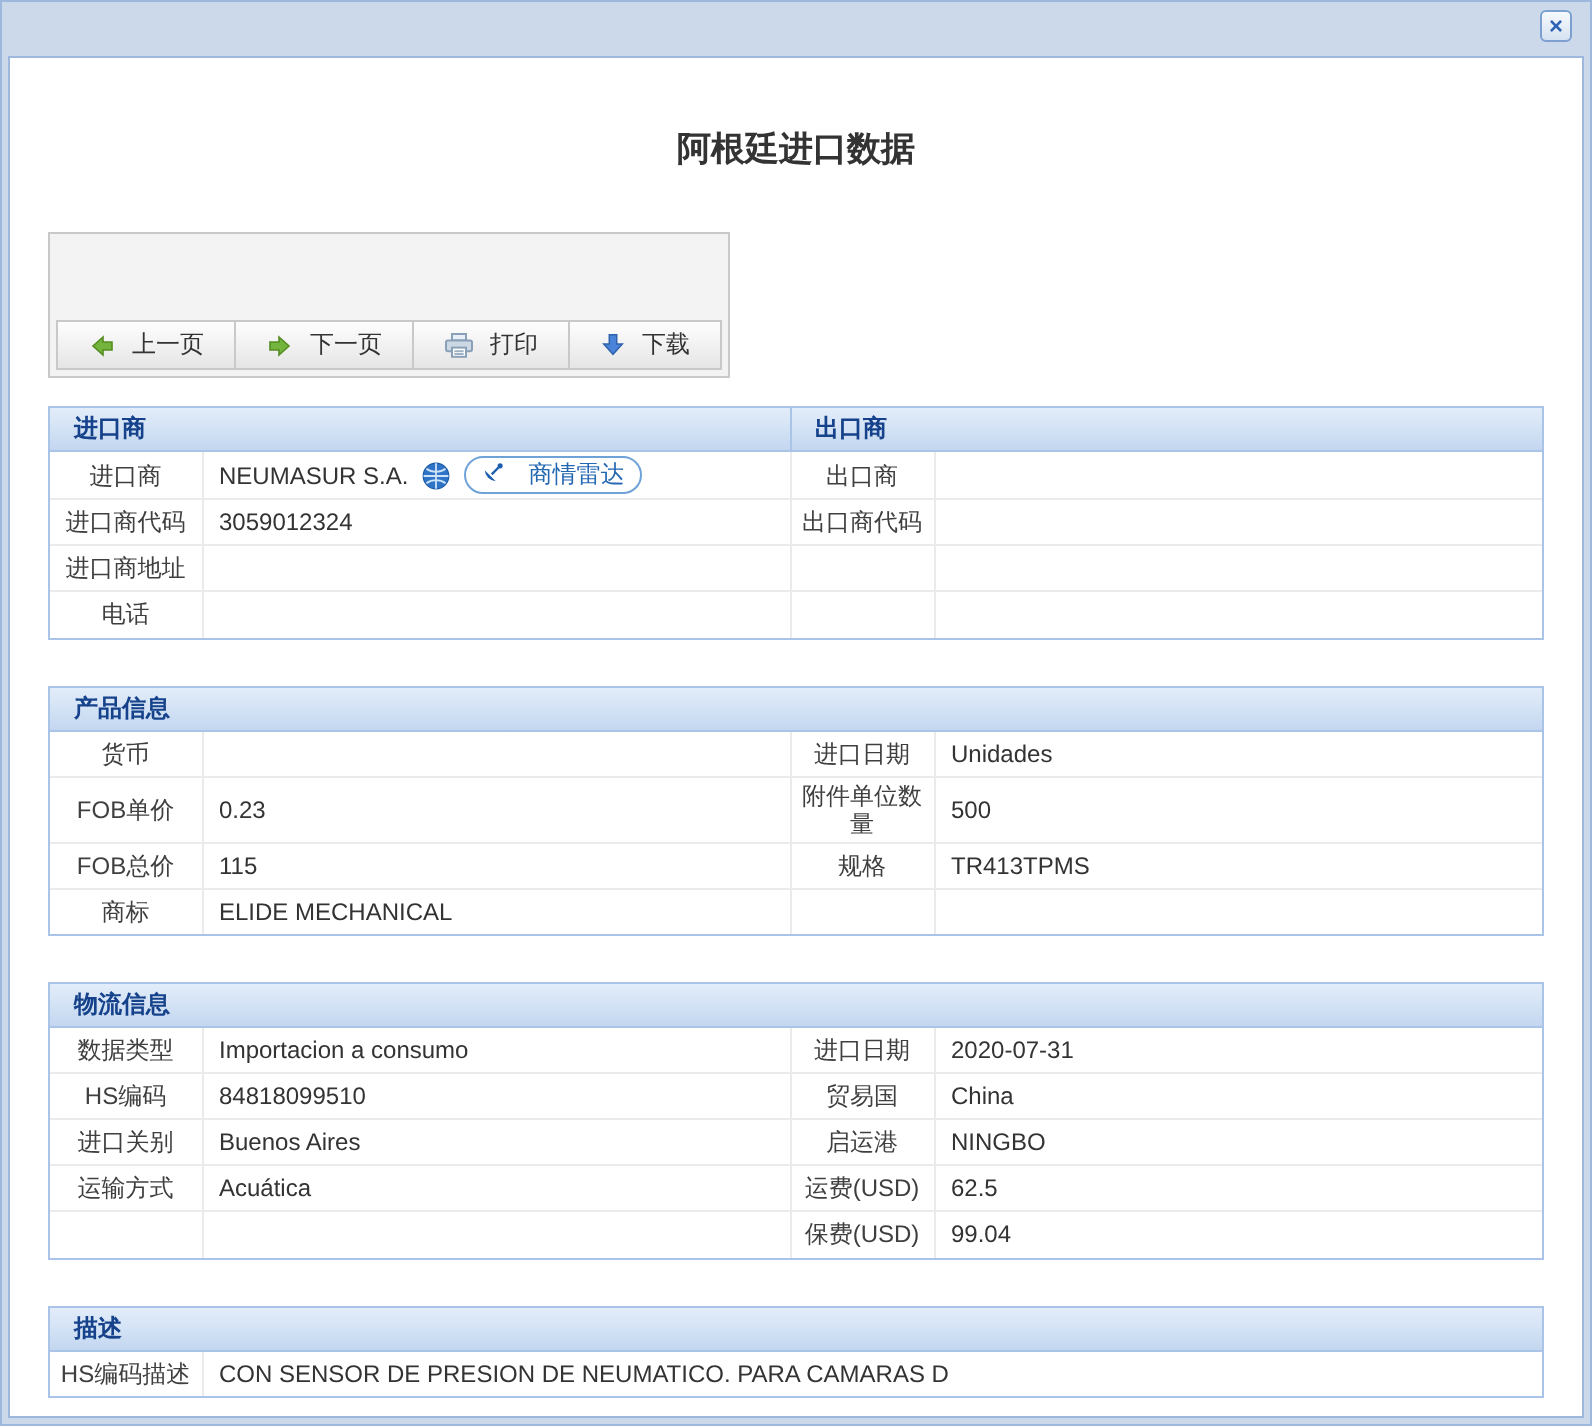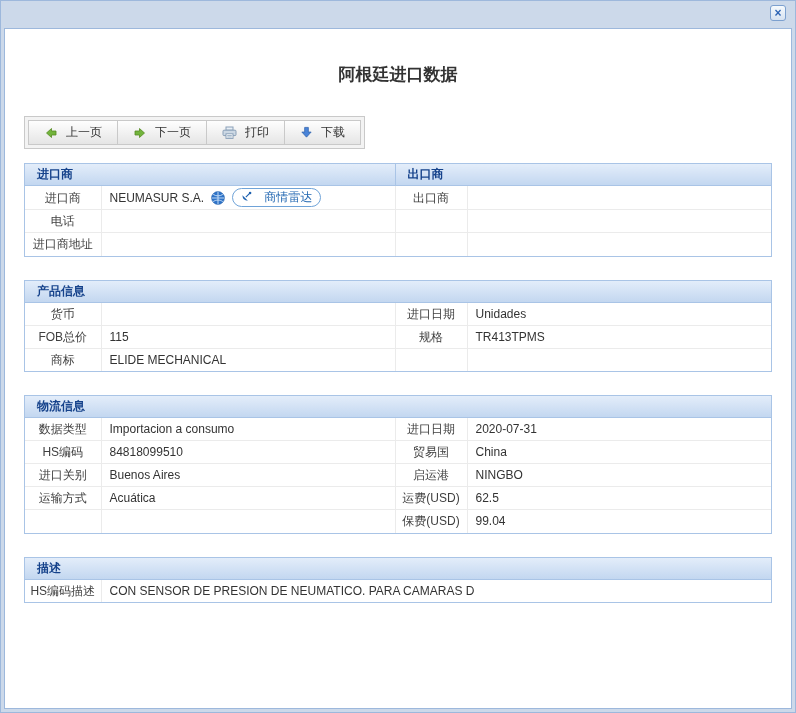--- a/index.html
+++ b/index.html
@@ -23,21 +23,21 @@
   .page-title { text-align:center; font-size:17px; font-weight:bold; color:#333; margin-top:34px; }
 
   .toolbar {
     display:inline-flex; margin-top:30px; padding:3px;
     border:1px solid #c9c9c9; background:#f3f3f3;
   }
   .tbtn {
     display:flex; align-items:center; gap:8px; padding:3px 15px;
     font-size:12px; color:#333; cursor:pointer;
     background:linear-gradient(#fefefe,#e5e5e5);
-    border:1px solid #c9c9c9; margin-left:-1px; white-space:nowrap;
+    border:1px solid #c9c9c9; margin-left:-1px; white-space:nowrap;margin-top:40px;
   }
   .tbtn:first-child { margin-left:0; }
   .tbtn svg { display:block; }
 
   .section { border:1px solid #a9c4e6; margin-top:23px; }
   .section.first { margin-top:14px; }
   table { width:100%; border-collapse:collapse; table-layout:fixed; }
   thead th {
     height:21px; text-align:left; padding:0 0 0 12px;
     background:linear-gradient(#e3edfa,#c3d7f0);
@@ -149,27 +149,33 @@
                         </svg>
                     </span>
                     <span>商情雷达</span>
                   </span>
                 </span>
               </td>
               <td class="lbl">出口商</td>
               <td></td>
             </tr>
             <tr>
+              <td class="lbl">进口商代码</td>
+              <td class="mid">3059012324</td>
+              <td class="lbl">出口商代码</td>
+              <td></td>
+            </tr>
+            <tr>
+              <td class="lbl">进口商地址</td>
+              <td class="mid"></td>
+              <td class="lbl"></td>
+              <td></td>
+            </tr>
+            <tr>
               <td class="lbl">电话</td>
-              <td class="mid"></td>
-              <td class="lbl"></td>
-              <td></td>
-            </tr>
-            <tr>
-              <td class="lbl">进口商地址</td>
               <td class="mid"></td>
               <td class="lbl"></td>
               <td></td>
             </tr>
           </tbody>
         </table>
       </div>
 
       
       <div class="section">
@@ -184,20 +190,26 @@
             <tr>
                 <th colspan="4">产品信息</th>
               </tr>
           </thead>
           <tbody>
             <tr>
               <td class="lbl">货币</td>
               <td class="mid"></td>
               <td class="lbl">进口日期</td>
               <td>Unidades</td>
+            </tr>
+            <tr>
+              <td class="lbl">FOB单价</td>
+              <td class="mid">0.23</td>
+              <td class="lbl">附件单位数量</td>
+              <td>500</td>
             </tr>
             <tr>
               <td class="lbl">FOB总价</td>
               <td class="mid">115</td>
               <td class="lbl">规格</td>
               <td>TR413TPMS</td>
             </tr>
             <tr>
               <td class="lbl">商标</td>
               <td class="mid">ELIDE MECHANICAL</td>

